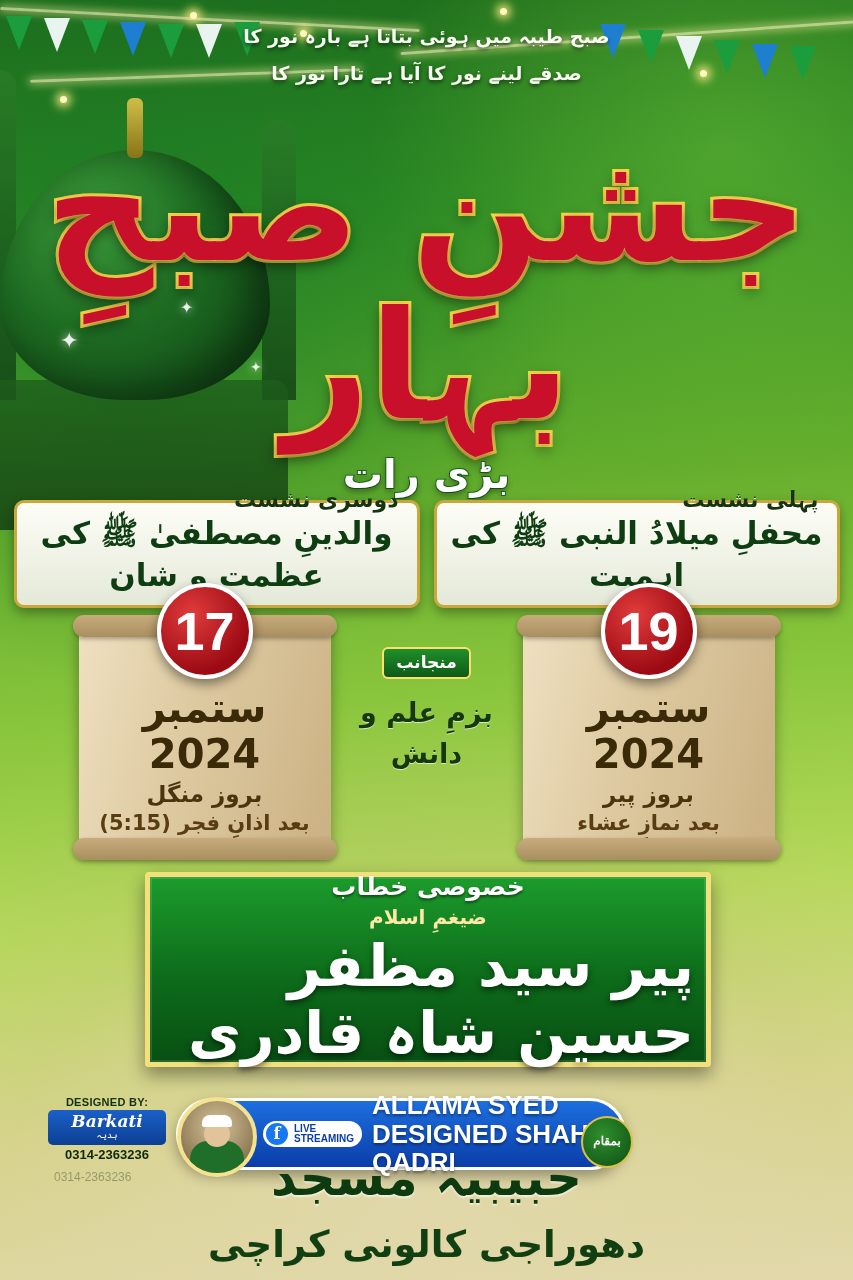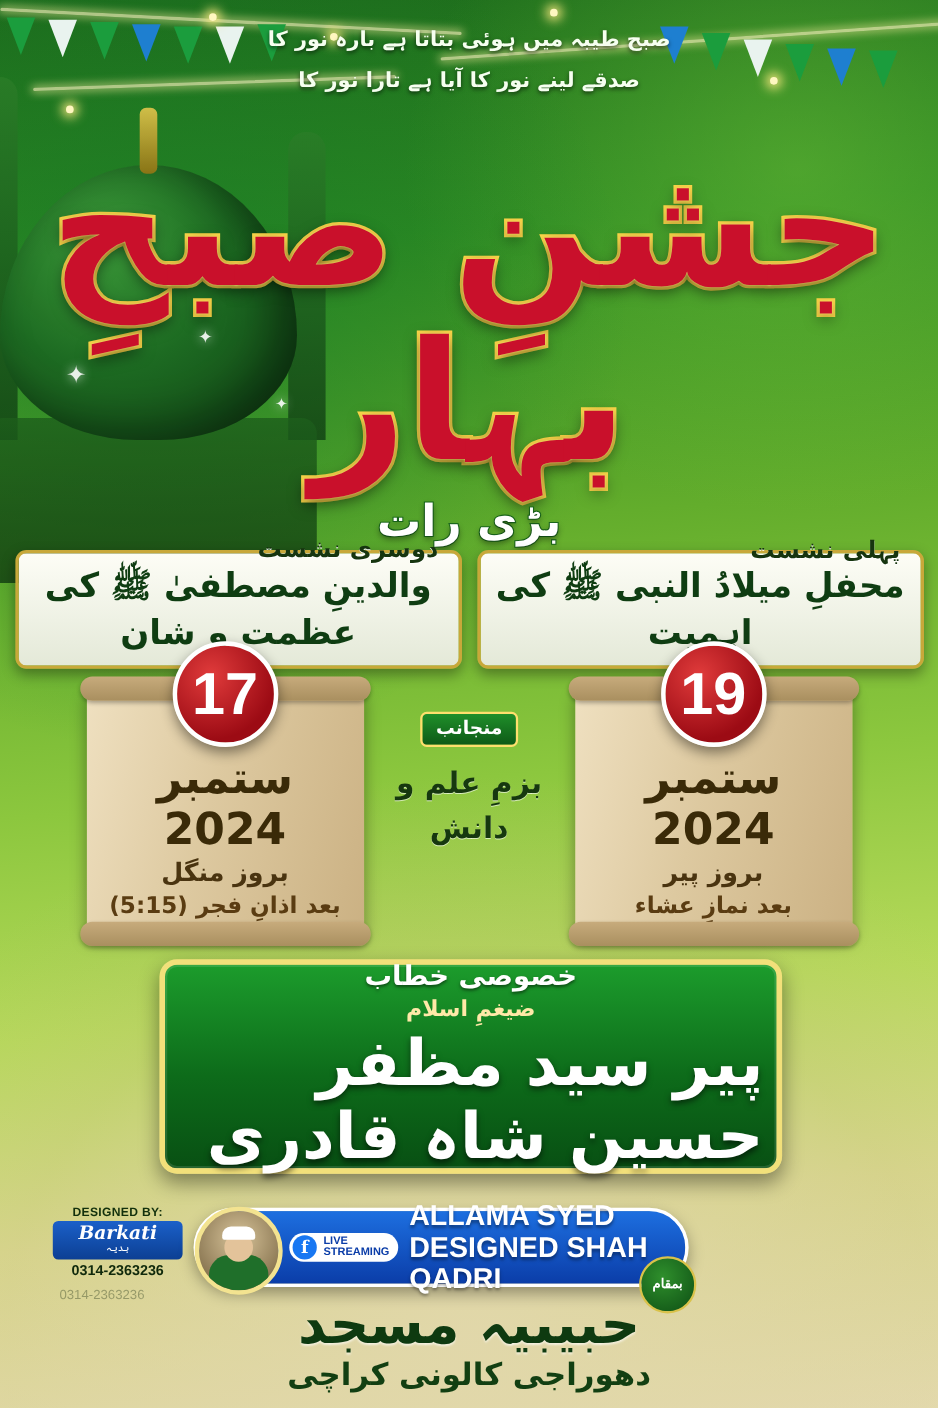--- a/index.html
+++ b/index.html
@@ -243,21 +243,21 @@
     line-height: 1.5;
     text-shadow: 0 1px 0 rgba(255,255,255,.6);
   }
 
   
   .speaker-panel {
     position: absolute; top: 872px; left: 145px;
     width: 566px; height: 195px;
     background: linear-gradient(#1c9c2c 0%, #0d6b1a 55%, #085013 100%);
     border: 5px solid #f2e07a;
-    border-radius: 16px;
+    border-radius: 4px;
     box-shadow: 0 8px 18px rgba(0,0,0,.4), inset 0 0 0 2px rgba(255,255,255,.12);
     z-index: 7;
     display: flex; flex-direction: column; align-items: center; justify-content: center;
     gap: 4px;
     padding: 8px 12px;
   }
   .speaker-kicker {
     direction: rtl;
     font-family: "DejaVu Sans", sans-serif;
     font-size: 25px; font-weight: 700; color: #ffffff;
@@ -384,22 +384,23 @@
   }
   .venue-name {
     font-family: "DejaVu Sans", sans-serif;
     font-size: 50px; font-weight: 700;
     color: #0e3a10;
     text-shadow: 0 2px 2px rgba(255,255,255,.6);
     line-height: 1.15;
   }
   .venue-area {
     font-family: "DejaVu Sans", sans-serif;
-    font-size: 28px; font-weight: 700;
+    font-size: 37px; font-weight: 700;
     color: #123f12;
+    margin-top: 16px;
   }
   .faded-phone {
     position: absolute; left: 54px; bottom: 96px;
     font-family: "Liberation Sans", sans-serif;
     font-size: 12px; color: rgba(20,40,15,.35);
     z-index: 7;
   }
 </style>
 </head>
 <body>

